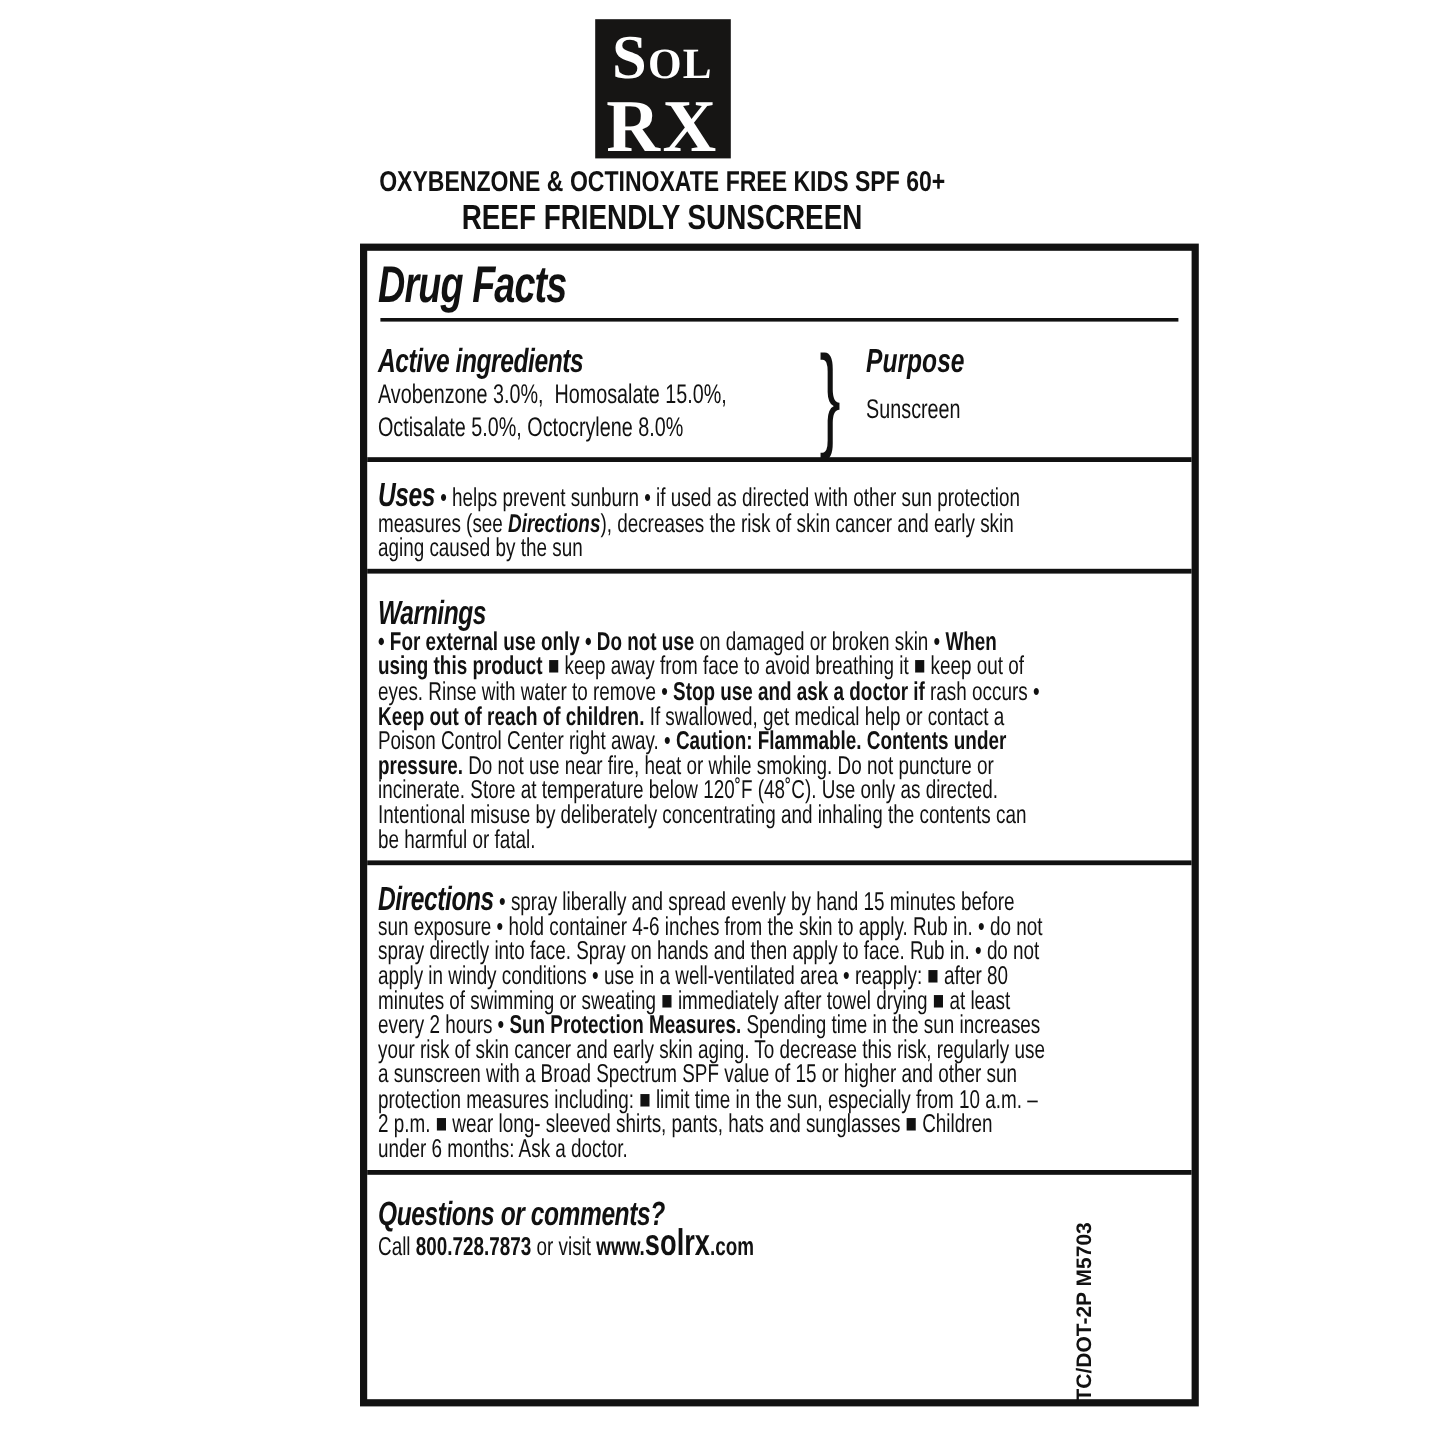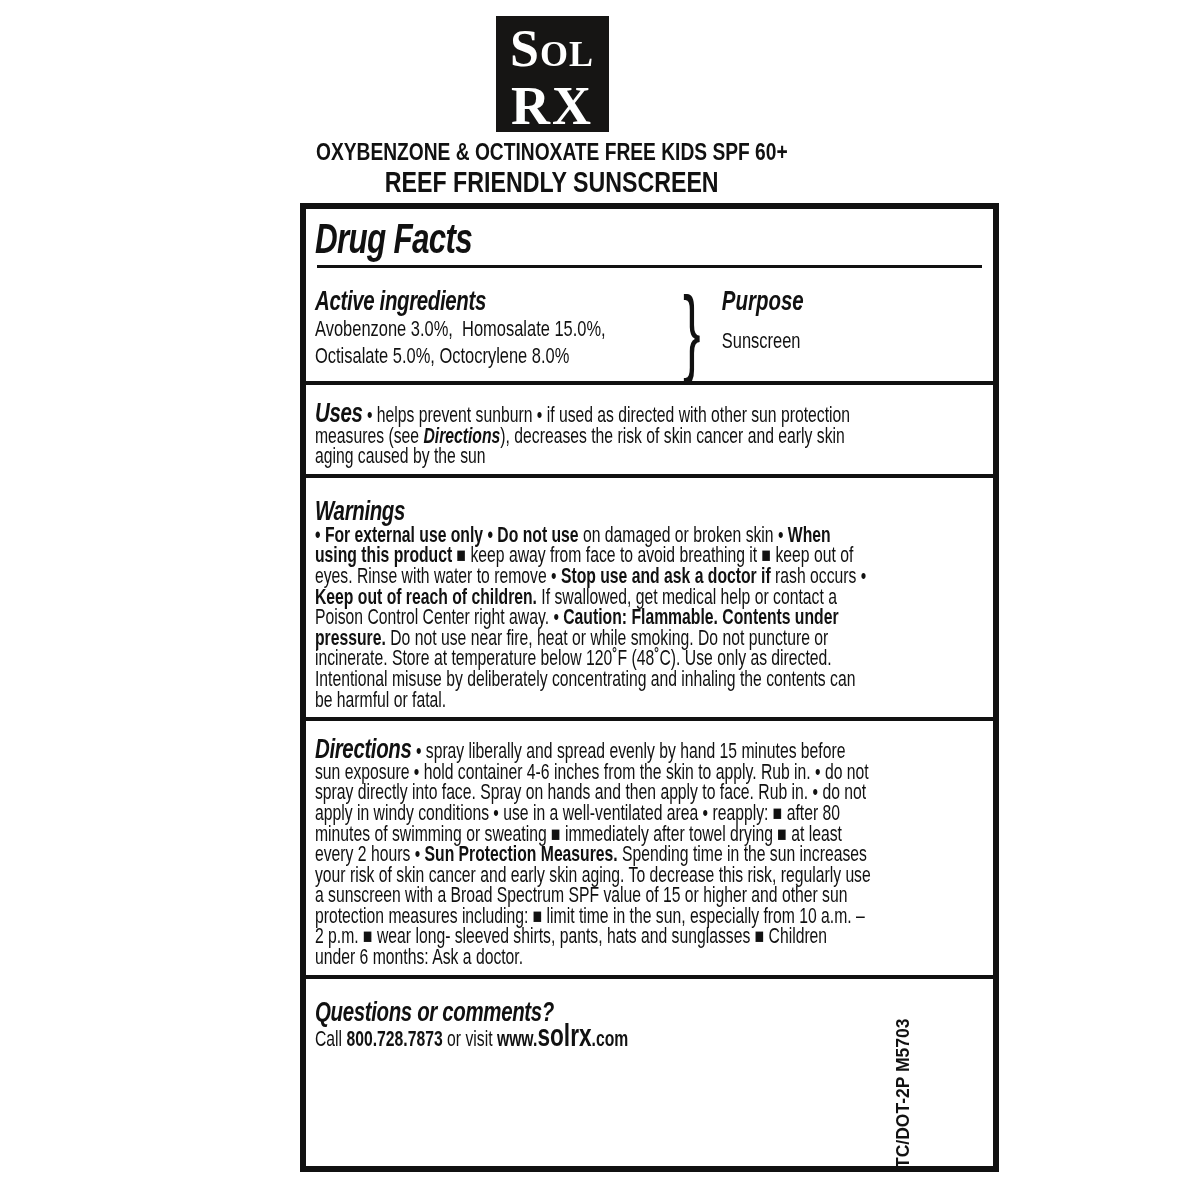--- a/index.html
+++ b/index.html
@@ -15,21 +15,21 @@
   .logo-box{
     display:inline-block;margin-top:16px;width:113px;height:116px;background:#161514;
     color:#fff;text-align:center;
   }
   .logo-l1{
     font-family:"Liberation Serif", serif;font-weight:700;font-variant:small-caps;
     font-size:52px;line-height:58px;letter-spacing:1px;margin-top:4px;
   }
   .logo-l2{
     font-family:"Liberation Serif", serif;font-weight:700;
-    font-size:54px;line-height:56px;letter-spacing:2px;
+    font-size:62px;line-height:56px;letter-spacing:2px;
   }
   .hdr-sub1,.hdr-sub2{white-space:nowrap;font-weight:700;}
   .hdr-sub1{margin-top:6px;}
   .hdr-sub1 .cond{display:inline-block;font-size:24px;transform:scaleX(0.80);transform-origin:50% 0;}
   .hdr-sub2 .cond{display:inline-block;font-size:29px;transform:scaleX(0.80);transform-origin:50% 0;margin-top:0px;}
 
   
   .panel{
     position:absolute;left:300px;top:203px;width:699px;min-height:969px;
     border:6px solid #111;background:#fff;box-sizing:border-box;

